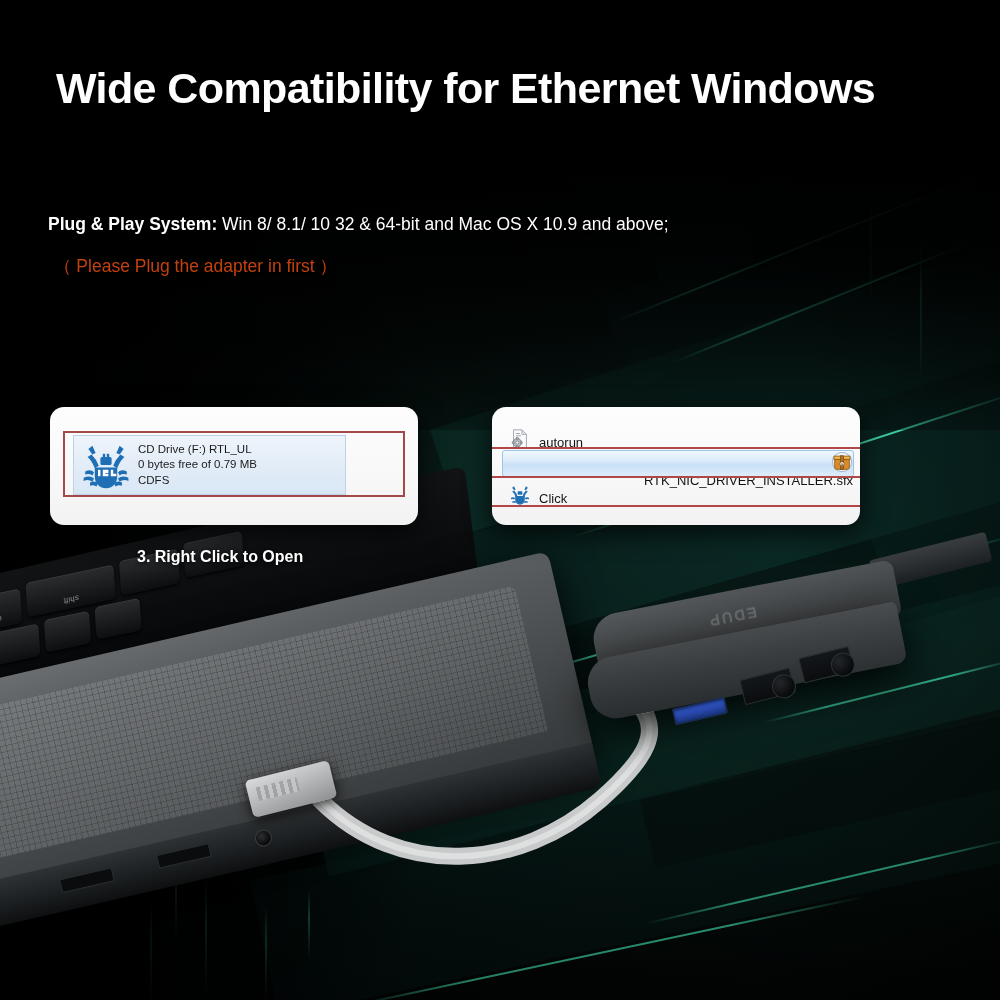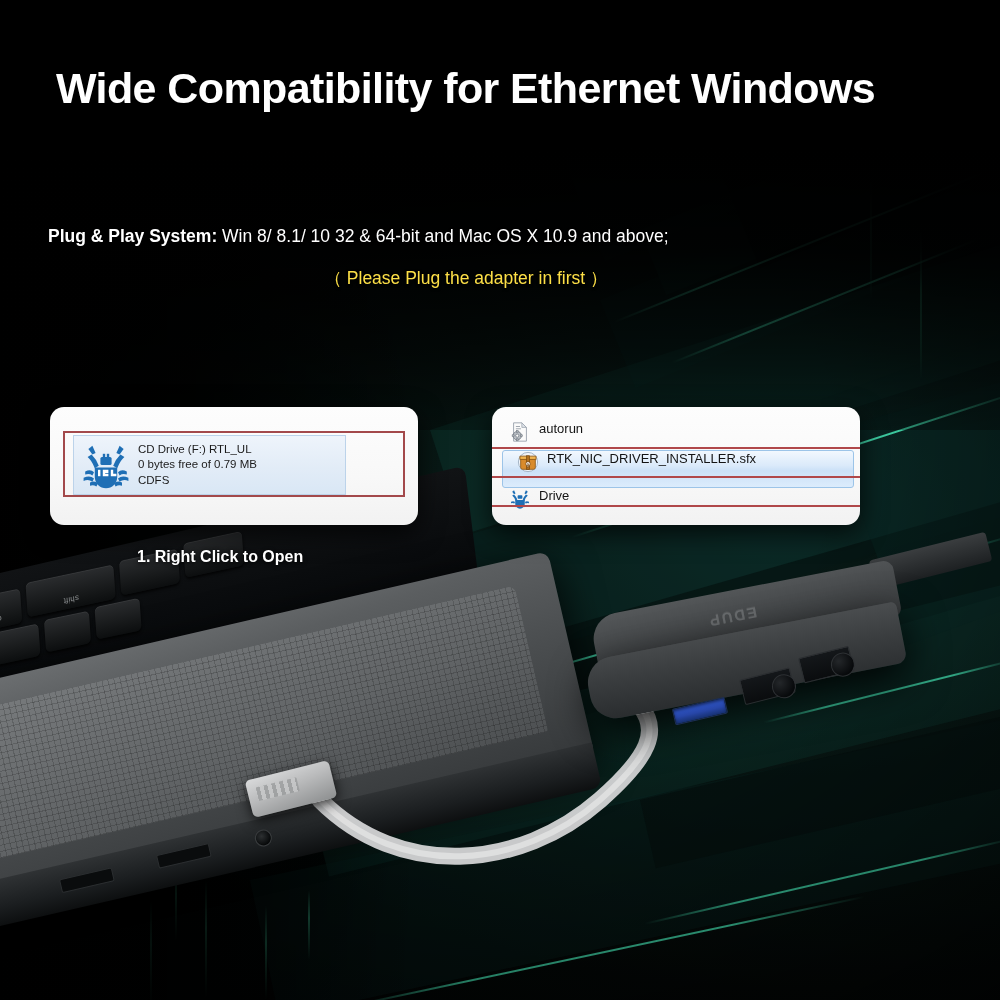--- a/index.html
+++ b/index.html
@@ -213,37 +213,36 @@
     position: absolute;
     left: 56px; top: 64px;
     font-size: 43px;
     font-weight: bold;
     color: #ffffff;
     letter-spacing: -0.6px;
     white-space: nowrap;
     font-family: "Liberation Sans", sans-serif;
   }
 
-  .spec-block { position: absolute; left: 48px; top: 228px; width: 830px; }
+  .spec-block { position: absolute; left: 48px; top: 216px; width: 830px; }
   .spec-line {
     font-size: 17.5px;
     color: #ffffff;
     line-height: 1.0;
     margin-bottom: 18px;
     white-space: nowrap;
     text-shadow: 0 1px 3px rgba(0,0,0,0.9);
   }
   .spec-line b { font-weight: bold; }
   .spec-note {
     font-size: 17.5px;
-    color: #fde047;
+    color: #c2410c;
     margin-top: 20px;
     padding-left: 6px;
     text-shadow: 0 1px 3px rgba(0,0,0,0.9);
-    text-align: center;
   }
 
   
   .panel {
     position: absolute;
     background: linear-gradient(180deg, #fdfdfd 0%, #f8f8f8 60%, #f2f2f2 100%);
     border-radius: 14px;
     box-shadow: 0 8px 26px rgba(0,0,0,0.75);
   }
   .panel-left  { left: 50px;  top: 407px; width: 368px; height: 118px; }
@@ -272,30 +271,31 @@
     font-family: "Liberation Sans", sans-serif;
     white-space: nowrap;
   }
 
   
   .file-list { position: absolute; left: 0; top: 14px; width: 368px; }
   .file-row {
     position: relative;
     height: 29px;
     display: flex;
-    align-items: flex-start;
+    align-items: flex-end;
     padding-left: 17px;
   }
   .file-row.selected {
     margin: 0 6px 0 10px;
-    height: 38px;
+    height: 27px;
     background: linear-gradient(180deg, #f2f8fe 0%, #dbeafa 40%, #cbe1f7 55%, #dcecfc 100%);
     border: 1px solid #9cc4e8;
     border-radius: 3px;
     padding-left: 14px;
+    flex-direction: column;
   }
   .file-icon { width: 22px; height: 22px; flex: none; }
   .file-label {
     margin-left: 8px;
     font-size: 13px;
     color: #141414;
     white-space: nowrap;
     font-family: "Liberation Sans", sans-serif;
   }
   .file-label.small-suffix { font-size: 13px; }
@@ -494,25 +494,25 @@
               <path d="M5.5 7 q2.4 2.4 3.6 5.6 l-2 1.2 q-1.6 -4 -3.6 -5.6z"></path>
               <path d="M18.5 7 q-2.4 2.4 -3.6 5.6 l2 1.2 q1.6 -4 3.6 -5.6z"></path>
               <rect x="9.4" y="7.8" width="5.2" height="4" rx="0.8"></rect>
               <path d="M6.8 13 h10.4 v4.4 a5.2 5.2 0 0 1 -10.4 0z"></path>
               <path d="M2.2 15 q2.8 -1.2 4.4 .4 l-.8 1.6 q-1.6 -1.2 -3.6 -.4z"></path>
               <path d="M21.8 15 q-2.8 -1.2 -4.4 .4 l.8 1.6 q1.6 -1.2 3.6 -.4z"></path>
               <path d="M3.6 19 q2.4 -1.2 4 .4 l-.8 1.6 q-1.6 -1.2 -3.2 -.4z"></path>
               <path d="M20.4 19 q-2.4 -1.2 -4 .4 l.8 1.6 q1.6 -1.2 3.2 -.4z"></path>
             </g>
           </svg>
-          <span class="file-label">Drive</span>
+          <span class="file-label">Click</span>
         </div>
       </div>
 
       <div class="redline r1"></div>
       <div class="redline r2"></div>
       <div class="redline r3"></div>
     </div>
 
-    <div class="caption caption-1">1. Right Click to Open</div>
+    <div class="caption caption-1">3. Right Click to Open</div>
 
   </div>
 </div>
 
 </body></html>

